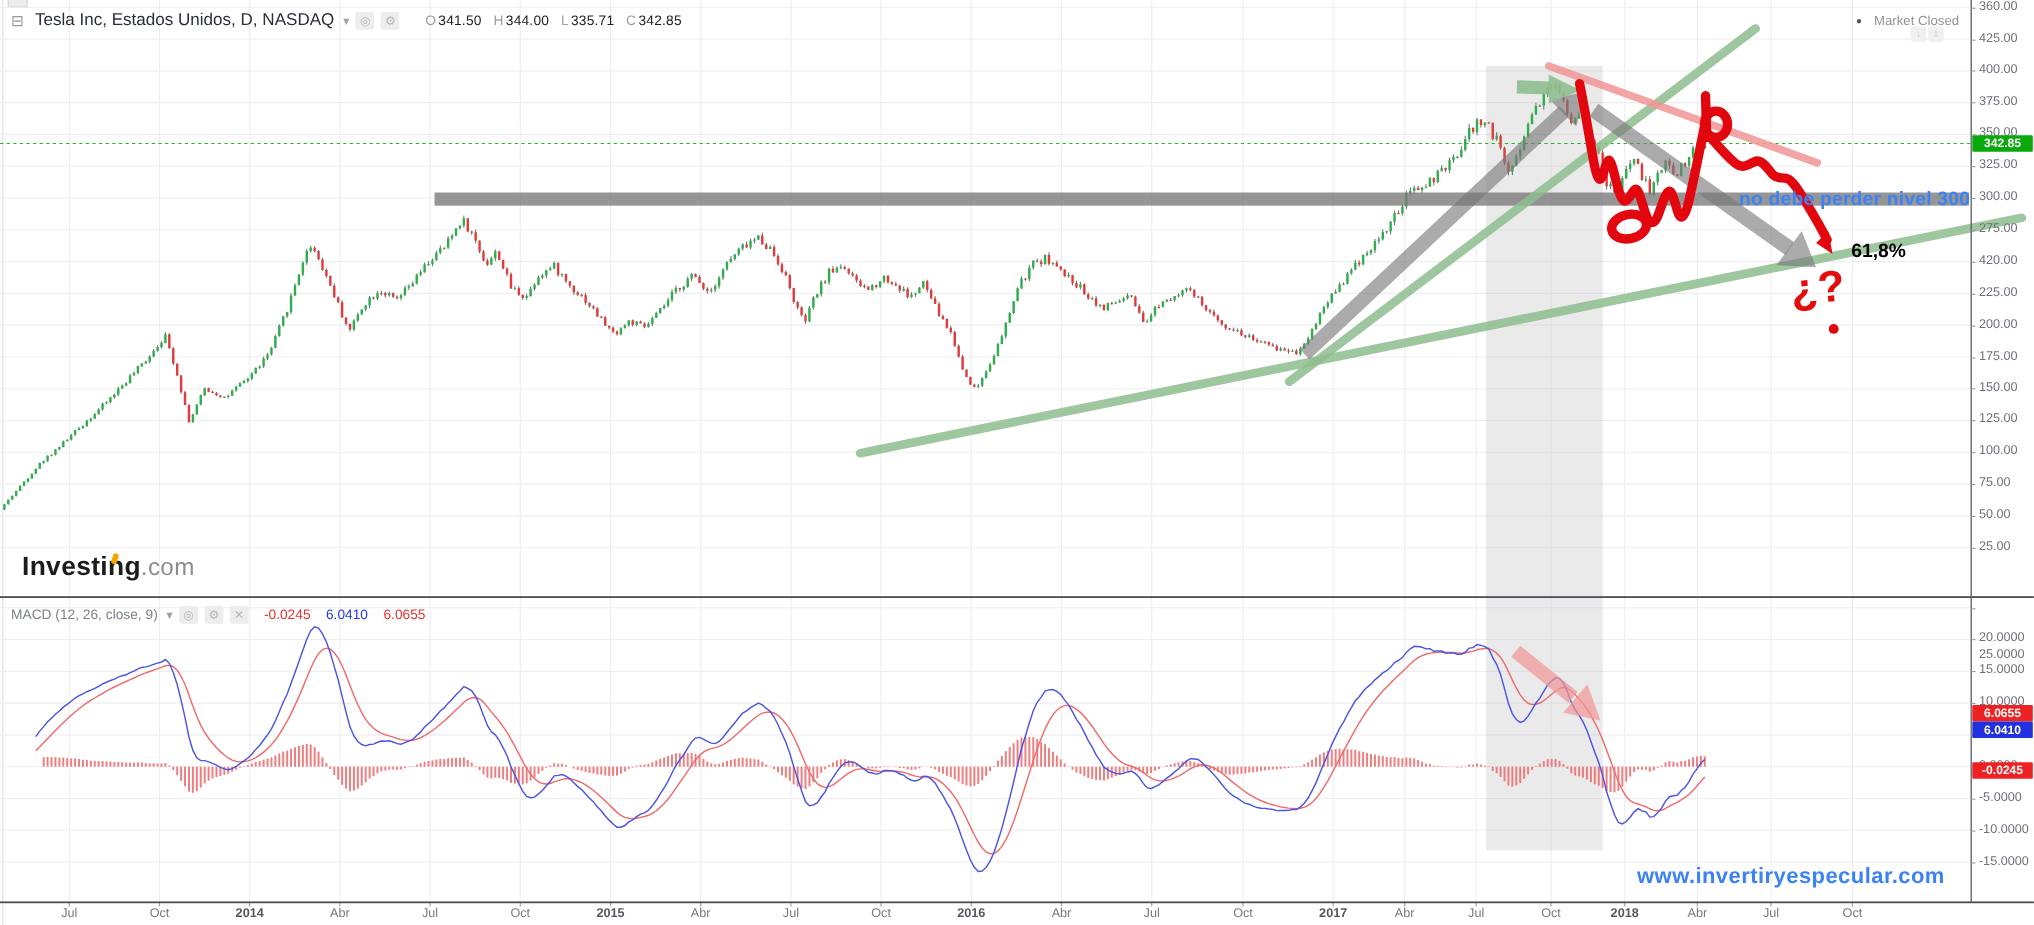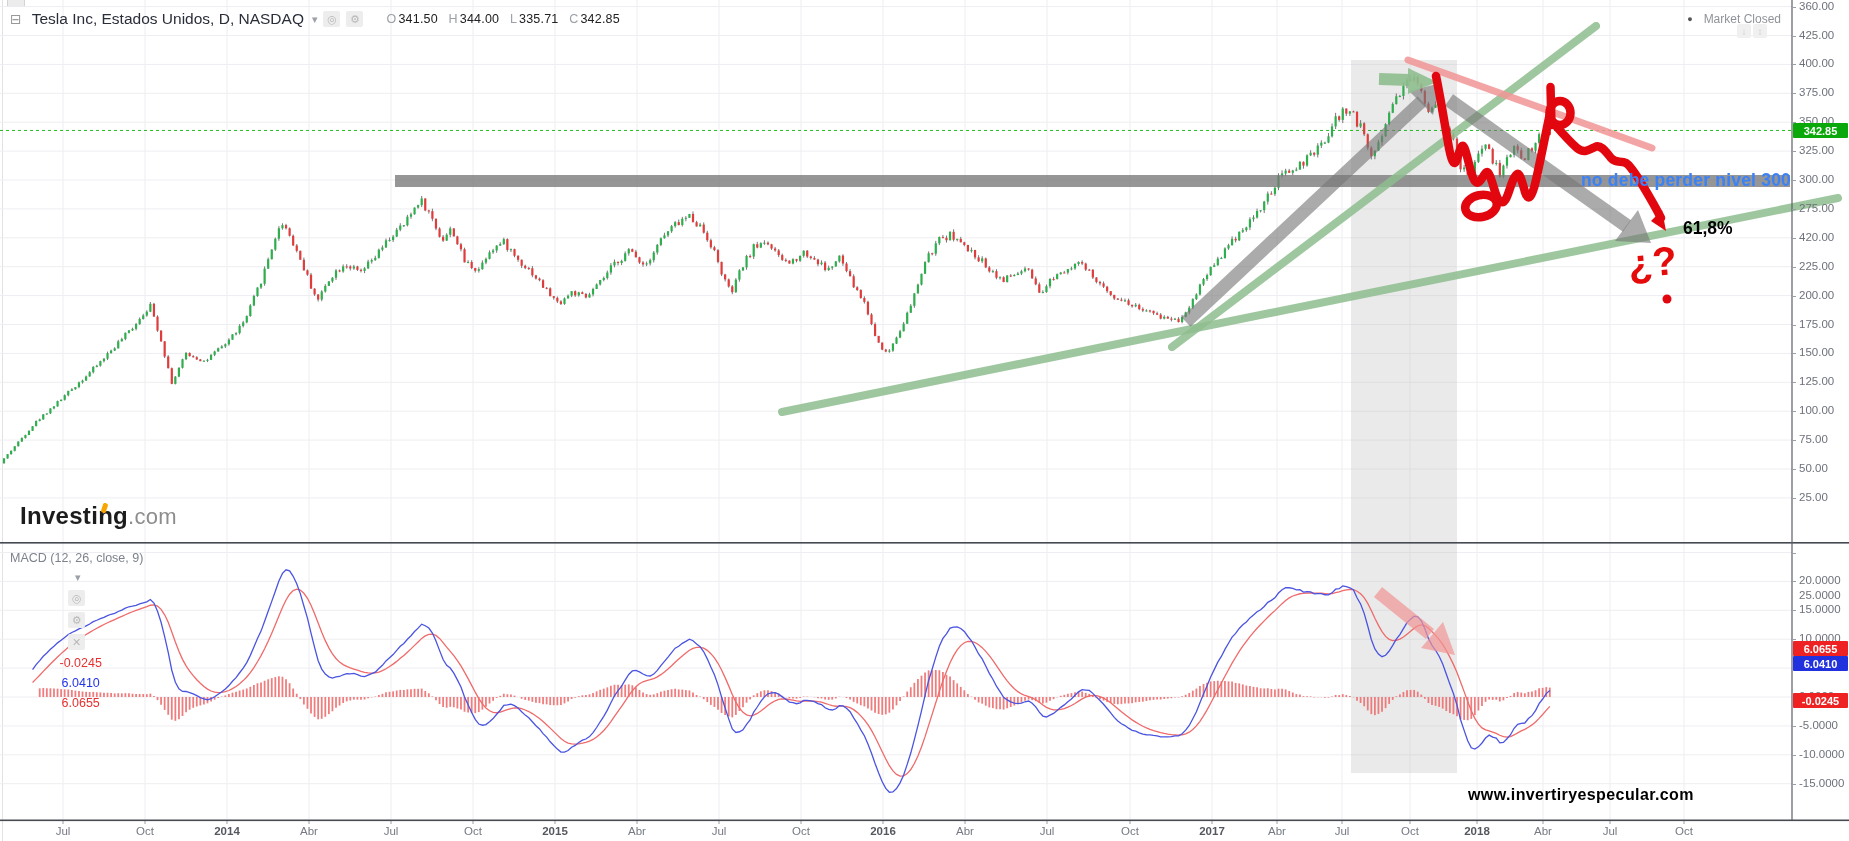--- a/index.html
+++ b/index.html
@@ -16,24 +16,24 @@
   .ohlc b{color:#9aa0a6;font-weight:normal;margin:0 2px 0 7px;}
   #market-status{right:68px;top:12px;font-size:12px;color:#8f9399;z-index:30;}
   #market-status .dot{color:#555;font-size:9px;margin-right:5px;}
   #axis-icons{right:82px;top:24px;z-index:29;display:flex;gap:2px;}
   .ax-ic{width:14px;height:14px;background:#f0f0f0;color:#cfcfcf;font-size:10px;
          display:flex;align-items:center;justify-content:center;border-radius:2px;}
   #watermark{left:20px;top:502px;z-index:25;font-size:24px;color:#1c1c1c;font-weight:bold;letter-spacing:.3px;}
   #watermark .com{color:#8d8d8d;font-weight:normal;font-size:22px;}
   #wm-tick{left:102px;top:503px;width:5px;height:10px;background:#f7a600;transform:rotate(18deg);
            border-radius:2px;z-index:26;}
-  #macd-row{left:10px;top:551px;font-size:12.5px;color:#7d828c;z-index:30;flex-direction:column;}
+  #macd-row{left:10px;top:551px;font-size:12.5px;color:#7d828c;z-index:30;}
   .macd-val{font-weight:normal;margin-left:8px;}
-  #site-text{left:1468px;top:786px;width:300px;text-align:left;font-size:16px;font-weight:bold;
-             color:#000000;letter-spacing:.4px;z-index:30;}
+  #site-text{left:1468px;top:786px;width:300px;text-align:right;font-size:20px;font-weight:bold;
+             color:#3b82f6;letter-spacing:.4px;z-index:30;}
   #note-300{left:1555px;top:170px;width:236px;text-align:right;font-size:17.5px;font-weight:bold;
             color:#3b82f6;z-index:40;letter-spacing:.2px;}
   #fib-text{left:1645px;top:218px;font-size:17.5px;font-weight:bold;color:#000;z-index:40;margin-left:38px;}
   #q-text{left:1628px;top:240px;font-size:40px;font-weight:bold;color:#e50b0b;z-index:40;
           transform:rotate(-5deg);}
   .price-label{position:absolute;left:1799px;font-size:11.5px;color:#6d717a;z-index:10;}
   .tickmark{position:absolute;left:1792px;width:4px;height:1px;background:#9a9ea6;z-index:10;}
   .time-label{position:absolute;top:825px;font-size:11.5px;color:#757982;transform:translateX(-50%);z-index:10;}
   .time-label.bold{font-weight:bold;color:#55585f;}
   .chip{position:absolute;left:1793px;width:55px;height:15px;color:#fff;font-size:11px;font-weight:bold;

